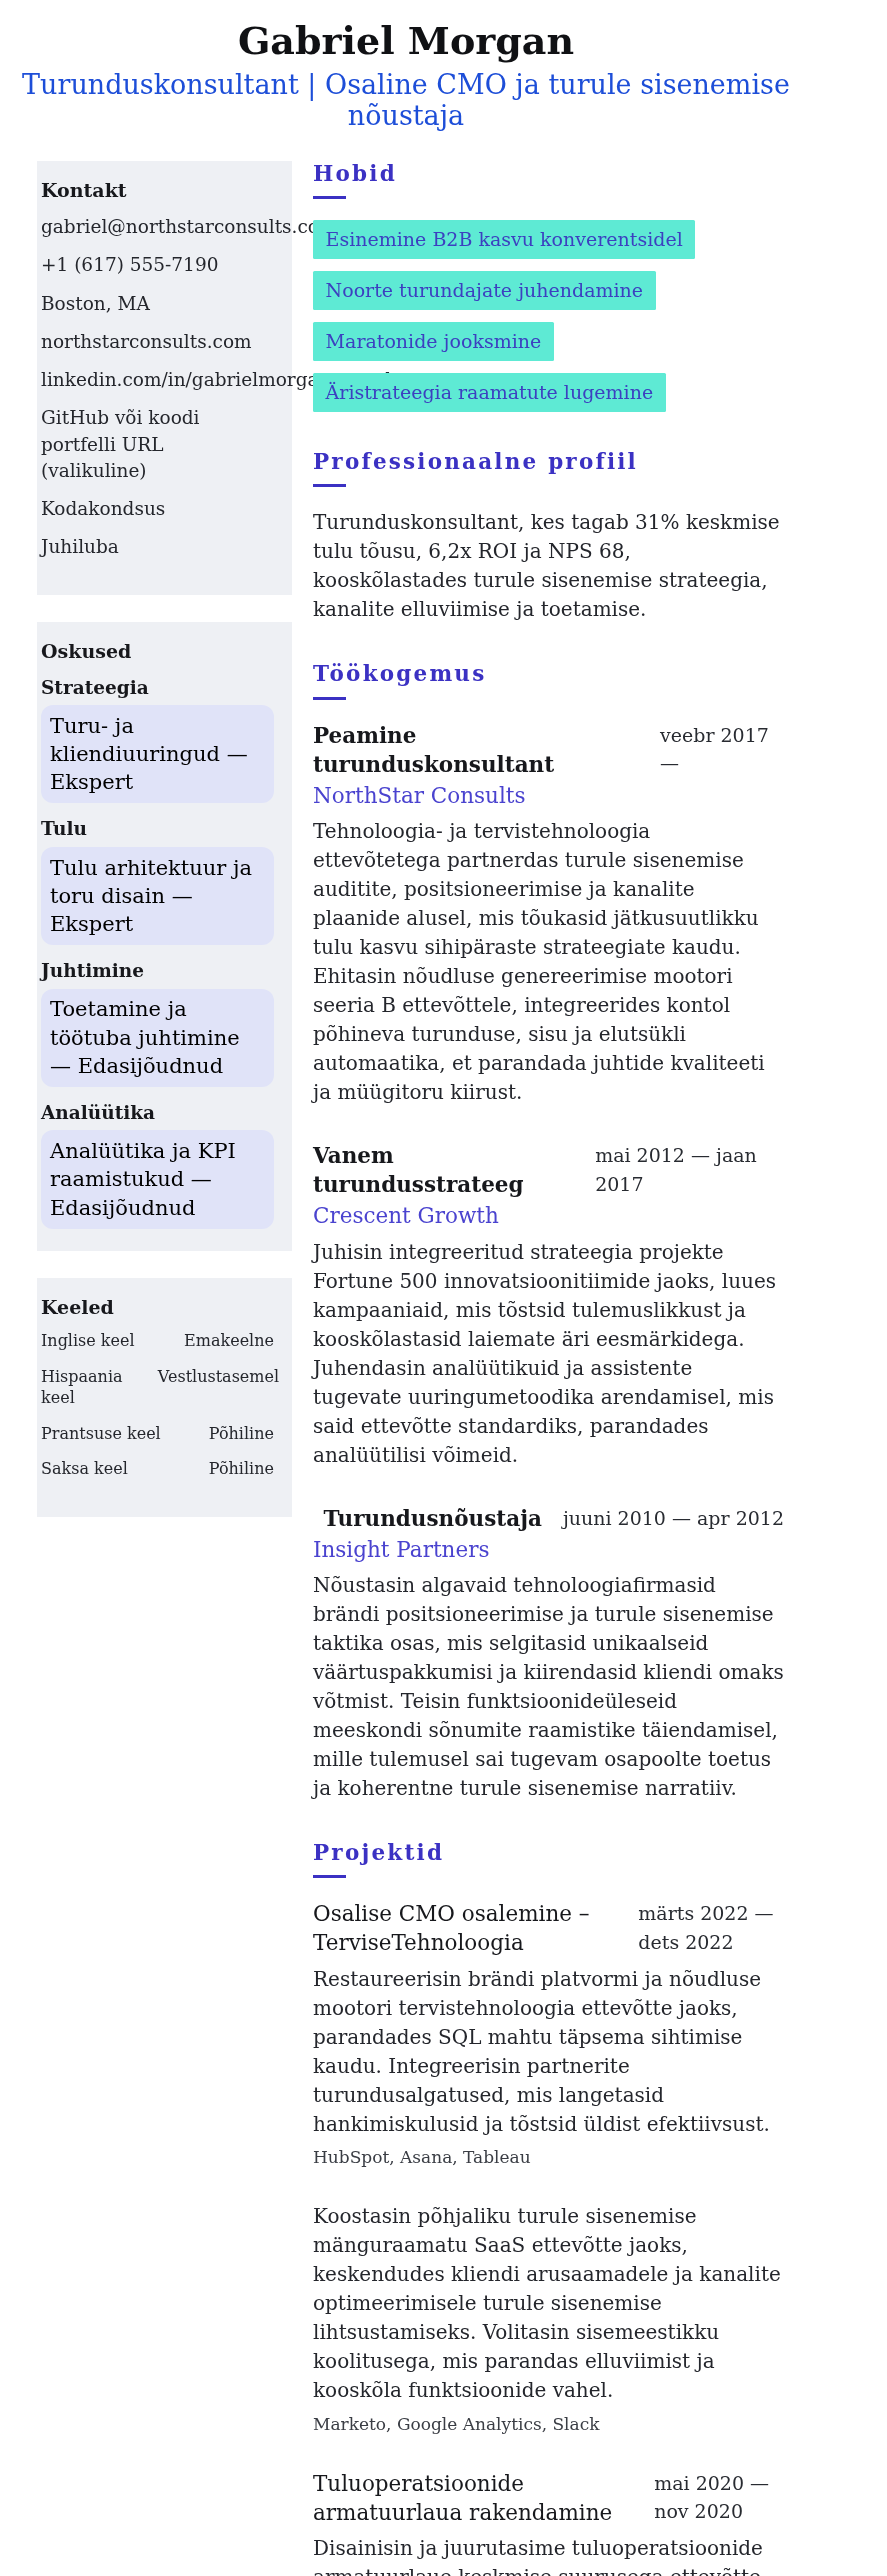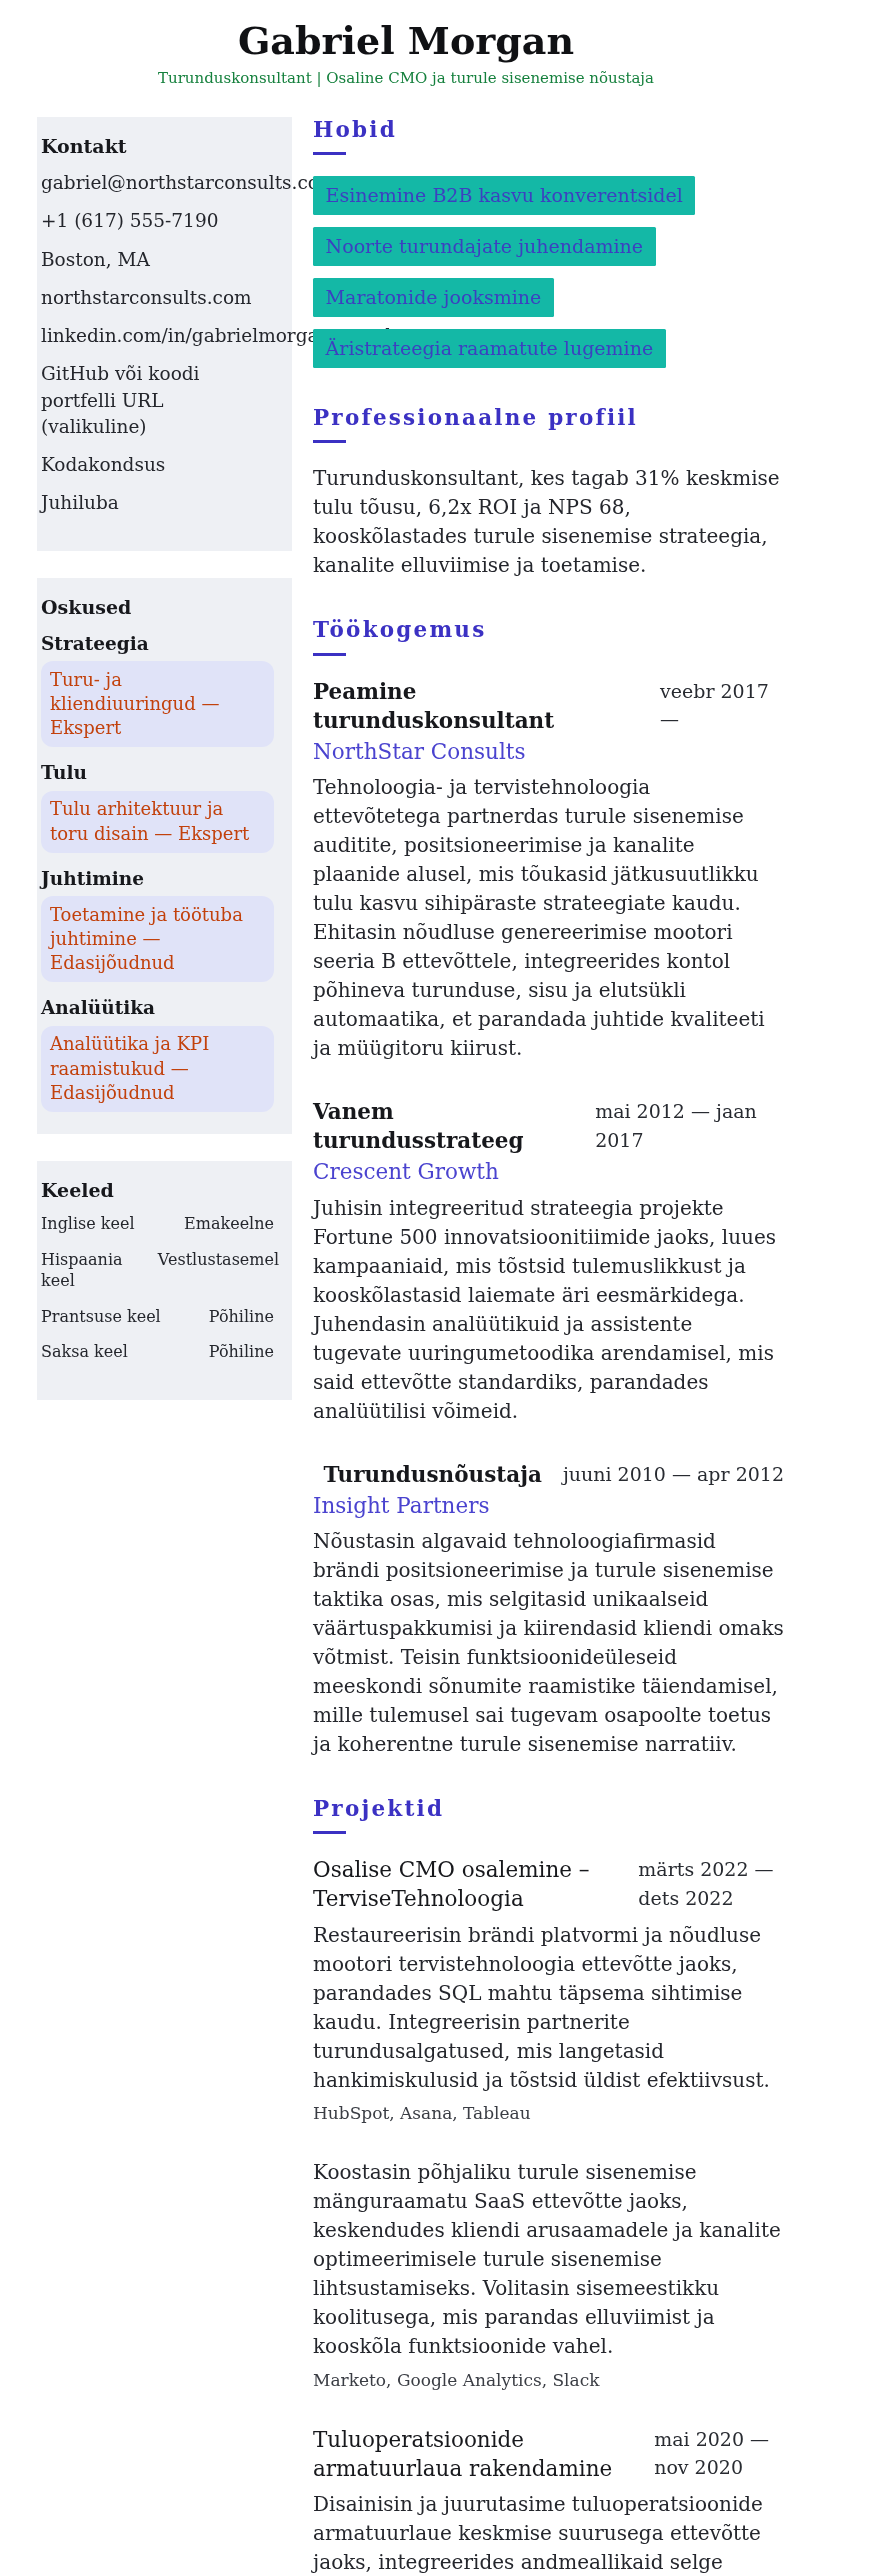--- a/index.html
+++ b/index.html
@@ -5,53 +5,53 @@
   html,body{margin:0;padding:0;}
   body{
     width:888px;height:2576px;overflow:hidden;background:#ffffff;
     font-family:"DejaVu Serif","Liberation Serif",serif;color:#24262c;
   }
   .page{width:812px;height:2576px;overflow:hidden;}
 
   
   .header{text-align:center;padding-top:19px;margin-bottom:30px;}
   .name{font-size:38px;font-weight:bold;color:#101114;line-height:1.15;}
-  .tagline{font-size:15px;color:#15803d;margin-top:6px;}
+  .tagline{font-size:27px;color:#1d4ed8;margin-top:6px;}
 
   
   .cols{display:flex;align-items:flex-start;padding:0 28px 0 37px;gap:21px;}
   .sidebar{width:255px;flex:0 0 255px;}
   .main{flex:1;min-width:0;}
 
   
   .sbox{background:#eef0f4;padding:18px 18px 22px 4px;margin-bottom:27px;}
   .sbox-title{font-size:19px;font-weight:bold;color:#17181c;margin-bottom:13.3px;}
   .contact-item{font-size:18.5px;line-height:1.42;margin-bottom:12px;color:#24262c;}
   .contact-item.nowrap{white-space:nowrap;}
   .skill-label{font-size:18.5px;font-weight:bold;color:#17181c;margin:15px 0 7.4px 0;}
   .skill-chip{
-    display:block;background:#e0e3f8;color:#c2410c;font-size:18px;line-height:1.35;
+    display:block;background:#e0e3f8;color:#000000;font-size:21px;line-height:1.35;
     padding:6.7px 9px;border-radius:12px;
   }
   .lang-row{display:flex;justify-content:space-between;gap:13.3px;font-size:16px;
     line-height:1.3;margin-bottom:15px;}
   .lang-name{flex:0 1 auto;}
   .lang-level{flex:0 1 auto;text-align:left;margin-left:22px;}
 
   
   .section{margin-bottom:37px;}
   .sec-title{
     font-size:21.5px;font-weight:bold;color:#3b31c3;letter-spacing:2.2px;line-height:1.2;
   }
   .sec-bar{width:33px;height:3px;background:#3b31c3;margin-top:9.6px;margin-bottom:21px;}
 
   
   .chips{display:flex;flex-wrap:wrap;gap:12px;}
   .chip{
-    background:#14b8a6;color:#3c40c0;font-size:19px;line-height:1.2;
+    background:#5eead4;color:#3c40c0;font-size:19px;line-height:1.2;
     padding:8.1px 12.6px;border-radius:1.5px;white-space:nowrap;
   }
 
   .para{font-size:20px;line-height:1.45;color:#24262c;margin:0;}
 
   
   .entry{margin-bottom:34px;}
   .ehead{display:flex;justify-content:flex-end;gap:21px;}
   .etitle{flex:0 1 auto;font-size:21.5px;line-height:1.35;color:#17181c;}
   .etitle.bold{font-weight:bold;}

